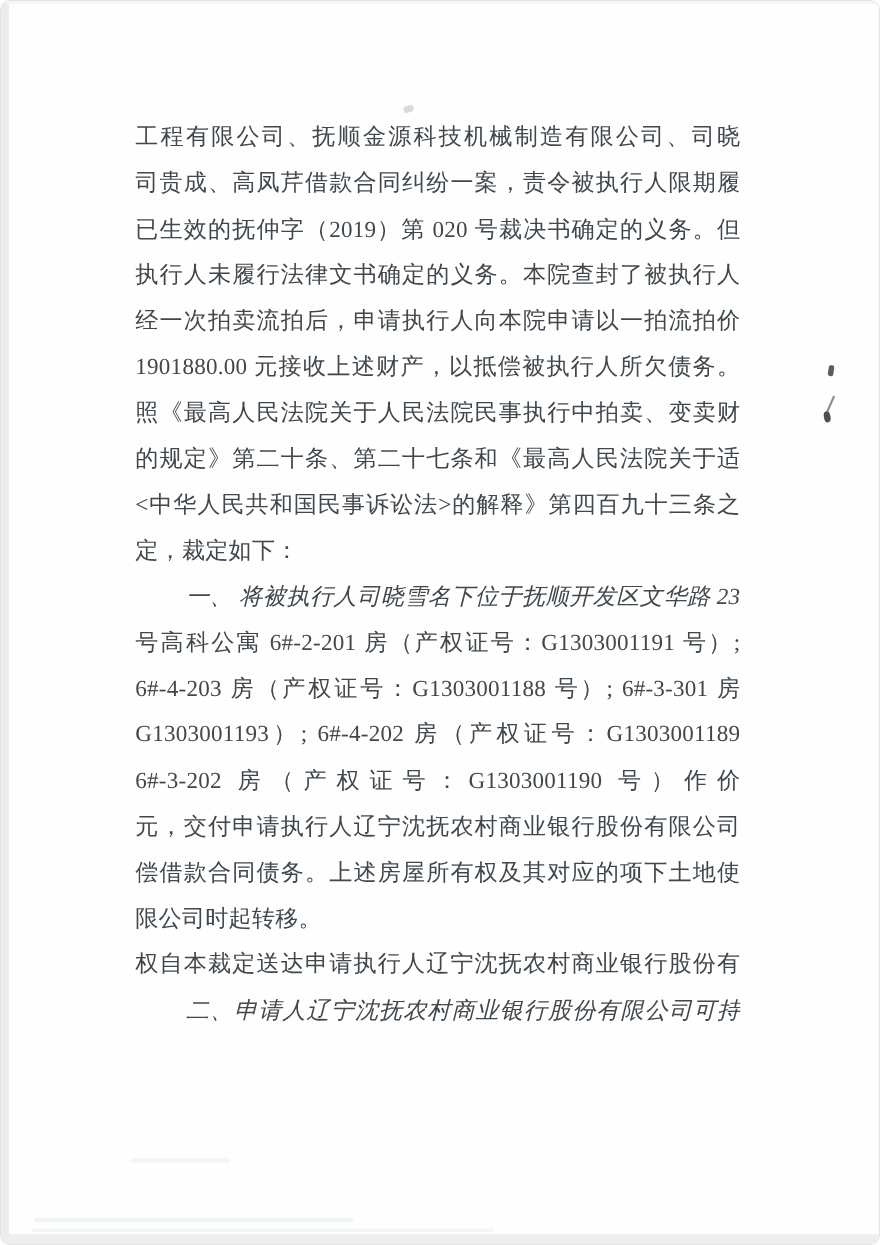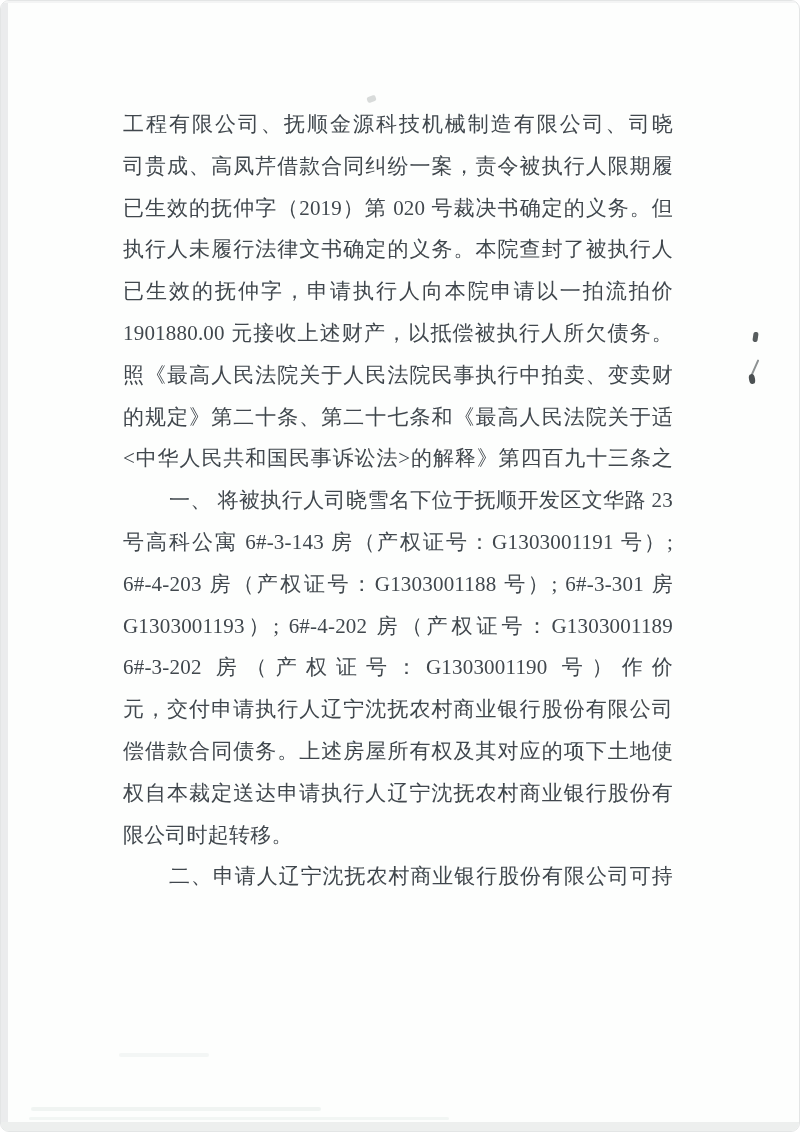--- a/index.html
+++ b/index.html
@@ -36,21 +36,21 @@
     letter-spacing: 0.2px;
   }
   .line {
     height: 41.8px;
     line-height: 41.8px;
     text-align: justify;
     text-align-last: left;
     overflow: hidden;
   }
   .line.j { text-align-last: justify; }
-  .line.indent { text-indent: 46px; }
+  .line.indent { text-indent: 46px; font-style: italic; }
   
   .speck-top {
     position: absolute; left: 366px; top: 95px;
     width: 9px; height: 6px;
     background: #b9bdbd; opacity: 0.55;
     border-radius: 2px;
     transform: rotate(-18deg);
   }
   .speck-a {
     position: absolute; left: 752px; top: 331px;
@@ -95,34 +95,35 @@
 <div class="scan-card">
   <div class="edge-top"></div>
   <div class="edge-left"></div>
   <div class="edge-bottom"></div>
 
   <div class="text-block">
     <div class="line j">工程有限公司、抚顺金源科技机械制造有限公司、司晓雪、</div>
     <div class="line j">司贵成、高凤芹借款合同纠纷一案，责令被执行人限期履行</div>
     <div class="line j">已生效的抚仲字（2019）第 020 号裁决书确定的义务。但被</div>
     <div class="line j">执行人未履行法律文书确定的义务。本院查封了被执行人司</div>
-    <div class="line j">已生效的抚仲字，申请执行人向本院申请以一拍流拍价</div>
+    <div class="line j">经一次拍卖流拍后，申请执行人向本院申请以一拍流拍价</div>
     <div class="line j">1901880.00 元接收上述财产，以抵偿被执行人所欠债务。依</div>
     <div class="line j">照《最高人民法院关于人民法院民事执行中拍卖、变卖财产</div>
     <div class="line j">的规定》第二十条、第二十七条和《最高人民法院关于适用</div>
     <div class="line j">&lt;中华人民共和国民事诉讼法&gt;的解释》第四百九十三条之规</div>
+    <div class="line">定，裁定如下：</div>
     <div class="line j indent">一、 将被执行人司晓雪名下位于抚顺开发区文华路 23</div>
-    <div class="line j">号高科公寓 6#-3-143 房（产权证号：G1303001191 号）;</div>
+    <div class="line j">号高科公寓 6#-2-201 房（产权证号：G1303001191 号）;</div>
     <div class="line j">6#-4-203 房（产权证号：G1303001188 号）; 6#-3-301 房（产</div>
     <div class="line j">G1303001193）; 6#-4-202 房（产权证号：G1303001189 号）;</div>
     <div class="line j">6#-3-202 房（产权证号：G1303001190 号）作价 1901880.00</div>
     <div class="line j">元，交付申请执行人辽宁沈抚农村商业银行股份有限公司抵</div>
     <div class="line j">偿借款合同债务。上述房屋所有权及其对应的项下土地使用</div>
+    <div class="line">限公司时起转移。</div>
     <div class="line j">权自本裁定送达申请执行人辽宁沈抚农村商业银行股份有</div>
-    <div class="line">限公司时起转移。</div>
     <div class="line j indent">二、申请人辽宁沈抚农村商业银行股份有限公司可持本</div>
   </div>
 
   <div class="speck-top"></div>
   <div class="speck-a"></div>
   <div class="speck-b-line"></div>
   <div class="speck-b-blob"></div>
   <div class="streak-1"></div>
   <div class="streak-2"></div>
   <div class="streak-3"></div>

